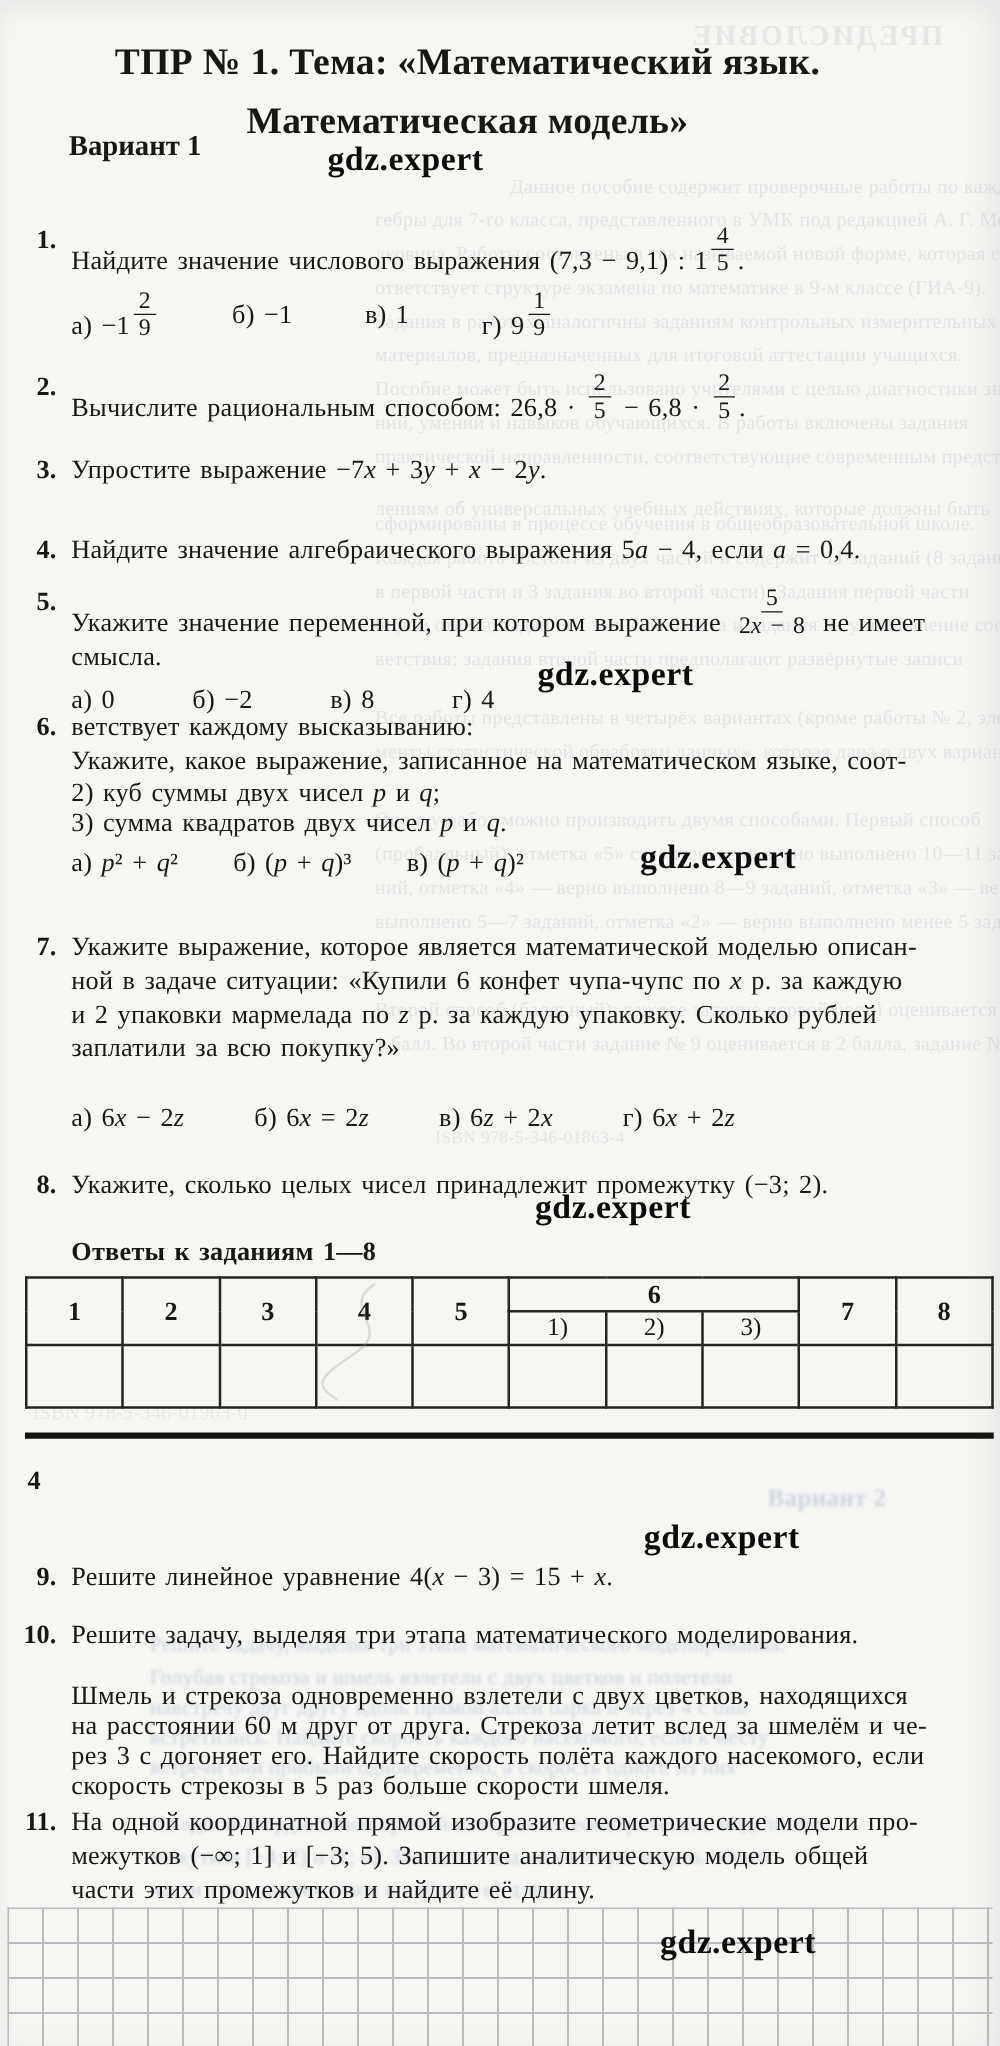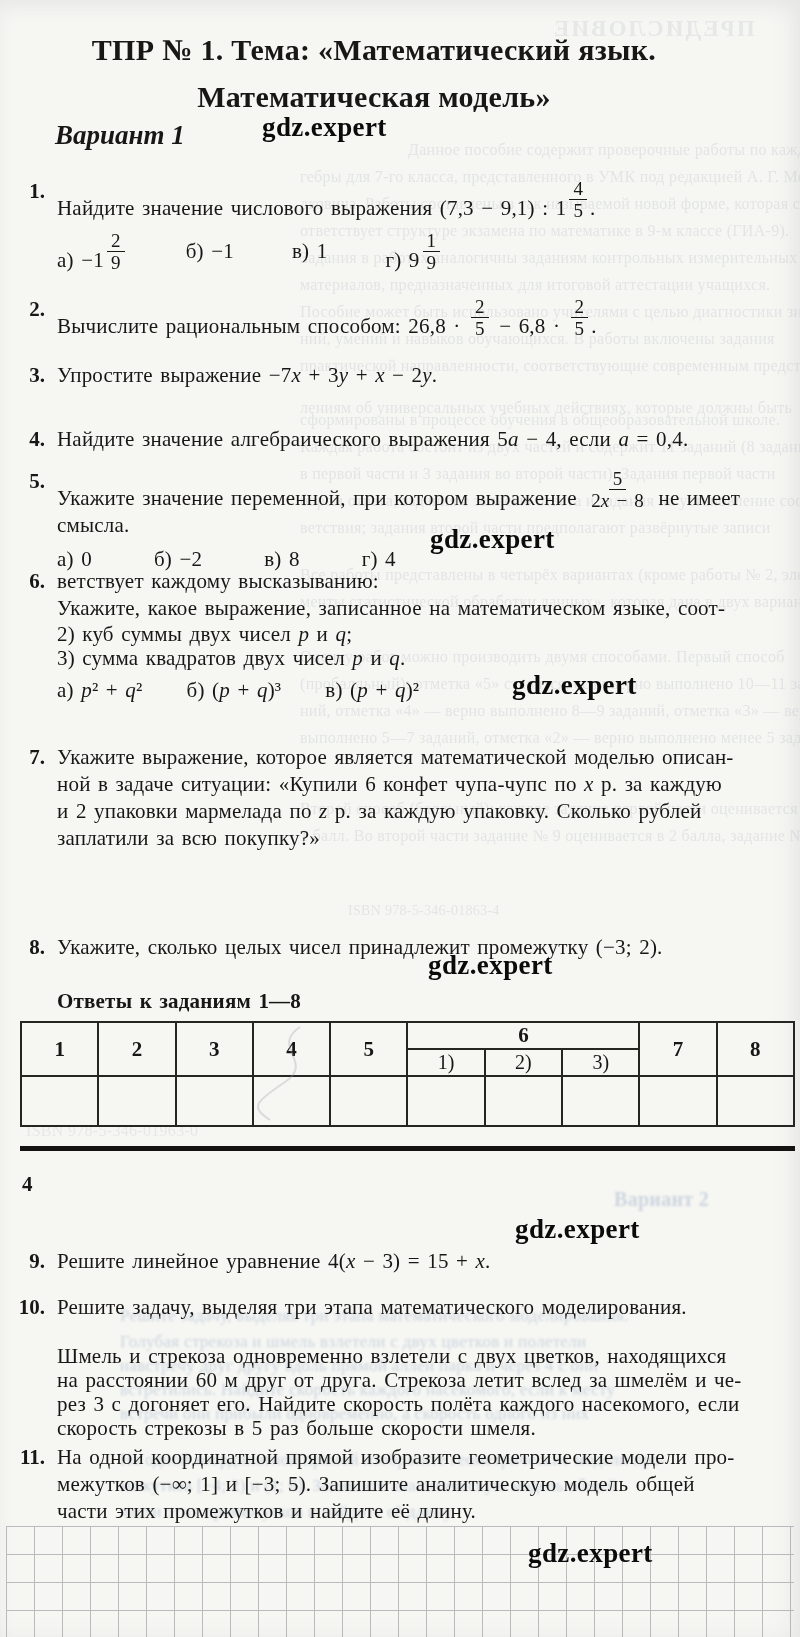--- a/index.html
+++ b/index.html
@@ -13,21 +13,21 @@
   .fline{display:flex;align-items:flex-end;}
   .fline > span{white-space:pre;}
   .frac{display:inline-flex;flex-direction:column;align-items:center;font-size:19px;line-height:1.12;margin:0 3px;}
   .frac .fn{padding:0 4px;border-bottom:1.8px solid #181715;}
   .frac .fd{padding:0 4px;}
   .opts{display:flex;align-items:center;margin-left:57px;font-size:21px;letter-spacing:.2px;word-spacing:2px;}
   i{font-style:italic;}
   .b{font-weight:700;}
   .title{position:absolute;top:26px;left:0;width:748px;text-align:center;
          font-weight:700;font-size:30px;line-height:47px;letter-spacing:.3px;z-index:2;}
-  .variant{position:absolute;top:120px;left:55px;font-weight:700;font-size:27px;z-index:2;font-style:italic;}
+  .variant{position:absolute;top:104px;left:55px;font-weight:700;font-size:23px;z-index:2;}
   .wm{position:absolute;z-index:3;font-weight:700;font-size:27px;letter-spacing:.4px;color:#0b0b0b;
       font-family:"Liberation Serif",serif;}
   
   .atable{border-collapse:collapse;width:775px;margin:6px 0 0 20px;table-layout:fixed;}
   .atable td{border:2px solid #262522;text-align:center;font-weight:700;font-size:21px;padding:0;}
   .atable .hcell{height:25px;}
   .atable .subcell{height:25px;font-weight:400;font-size:20px;}
   .atable .blank td{height:48px;}
   .rule{position:absolute;left:20px;width:775px;top:1146px;height:5px;background:#141311;z-index:2;}
   .pageno{position:absolute;left:22px;top:1172px;font-weight:700;font-size:21px;z-index:2;}
@@ -189,20 +189,26 @@
       <span>в) (<i>p</i> + <i>q</i>)²</span>
     </div>
   </div>
 
   <div class="sec" style="top:744px">
     <span class="pnum">7.</span>
     <div class="ptxt">Укажите выражение, которое является математической моделью описан-</div>
     <div class="ptxt">ной в задаче ситуации: «Купили 6 конфет чупа-чупс по <i>x</i> р. за каждую</div>
     <div class="ptxt">и 2 упаковки мармелада по <i>z</i> р. за каждую упаковку. Сколько рублей</div>
     <div class="ptxt">заплатили за всю покупку?»</div>
+    <div class="opts" style="gap:56px;margin-top:30px">
+      <span>а) 6<i>x</i> − 2<i>z</i></span>
+      <span>б) 6<i>x</i> = 2<i>z</i></span>
+      <span>в) 6<i>z</i> + 2<i>x</i></span>
+      <span>г) 6<i>x</i> + 2<i>z</i></span>
+    </div>
   </div>
 
   <div class="sec" style="top:934px">
     <span class="pnum">8.</span>
     <div class="ptxt">Укажите, сколько целых чисел принадлежит промежутку (−3; 2).</div>
   </div>
 
   <div class="sec" style="top:988px">
     <div class="ptxt b">Ответы к заданиям 1—8</div>
     <table class="atable">

